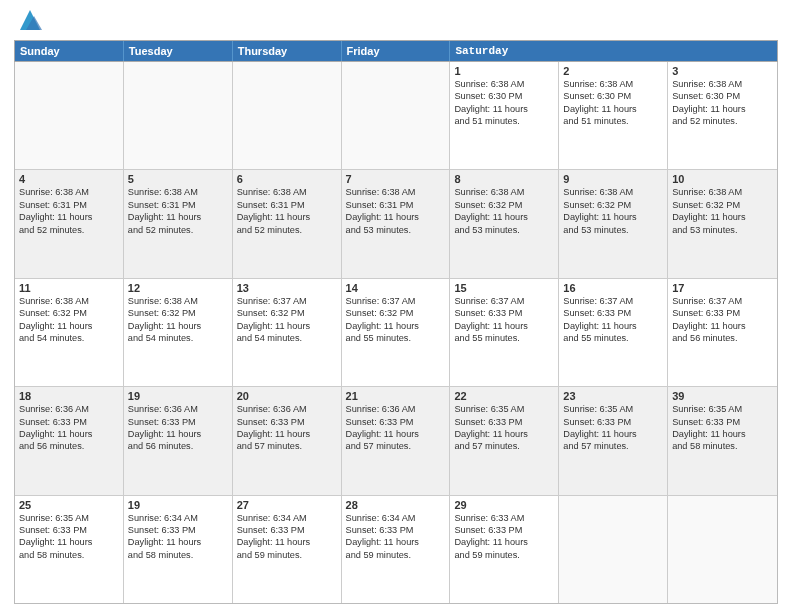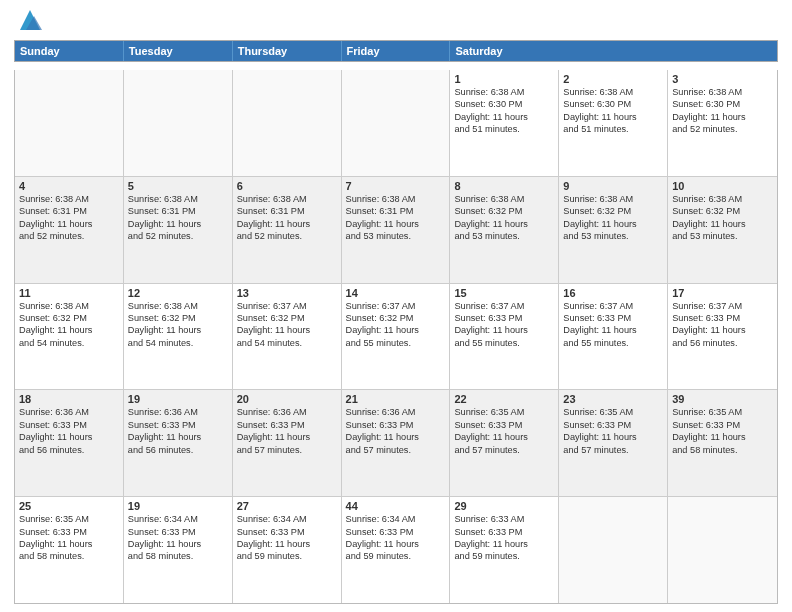--- a/index.html
+++ b/index.html
@@ -57,37 +57,36 @@
       color: #333;
     }
     .location {
       font-size: 14px;
       color: #555;
     }
     .calendar {
       flex: 1;
       display: flex;
       flex-direction: column;
-      gap: 8px;
     }
     .cal-header {
       display: grid;
       grid-template-columns: repeat(7, 1fr);
       background: #3575b5;
       border: 1px solid #aaa;
     }
     .cal-header-cell {
       color: #fff;
       font-size: 11px;
       font-weight: bold;
       padding: 4px 5px;
       border-right: 1px solid #5595cc;
       text-align: left;
     }
-    .cal-header-cell:last-child { border-right: none; }
+    .cal-header-cell:last-child { border-right: none; font-family: Liberation Mono, monospace; }
     .cal-body {
       display: flex;
       flex-direction: column;
       flex: 1;
       border-left: 1px solid #bbb;
       border-right: 1px solid #bbb;
       border-bottom: 1px solid #bbb;
     }
     .cal-row {
       display: grid;
@@ -345,21 +344,21 @@
             <div class="cell-line">and 58 minutes.</div>
           </div>
           <div class="cal-cell">
             <div class="day-num">27</div>
             <div class="cell-line">Sunrise: 6:34 AM</div>
             <div class="cell-line">Sunset: 6:33 PM</div>
             <div class="cell-line">Daylight: 11 hours</div>
             <div class="cell-line">and 59 minutes.</div>
           </div>
           <div class="cal-cell">
-            <div class="day-num">44</div>
+            <div class="day-num">28</div>
             <div class="cell-line">Sunrise: 6:34 AM</div>
             <div class="cell-line">Sunset: 6:33 PM</div>
             <div class="cell-line">Daylight: 11 hours</div>
             <div class="cell-line">and 59 minutes.</div>
           </div>
           <div class="cal-cell">
             <div class="day-num">29</div>
             <div class="cell-line">Sunrise: 6:33 AM</div>
             <div class="cell-line">Sunset: 6:33 PM</div>
             <div class="cell-line">Daylight: 11 hours</div>

